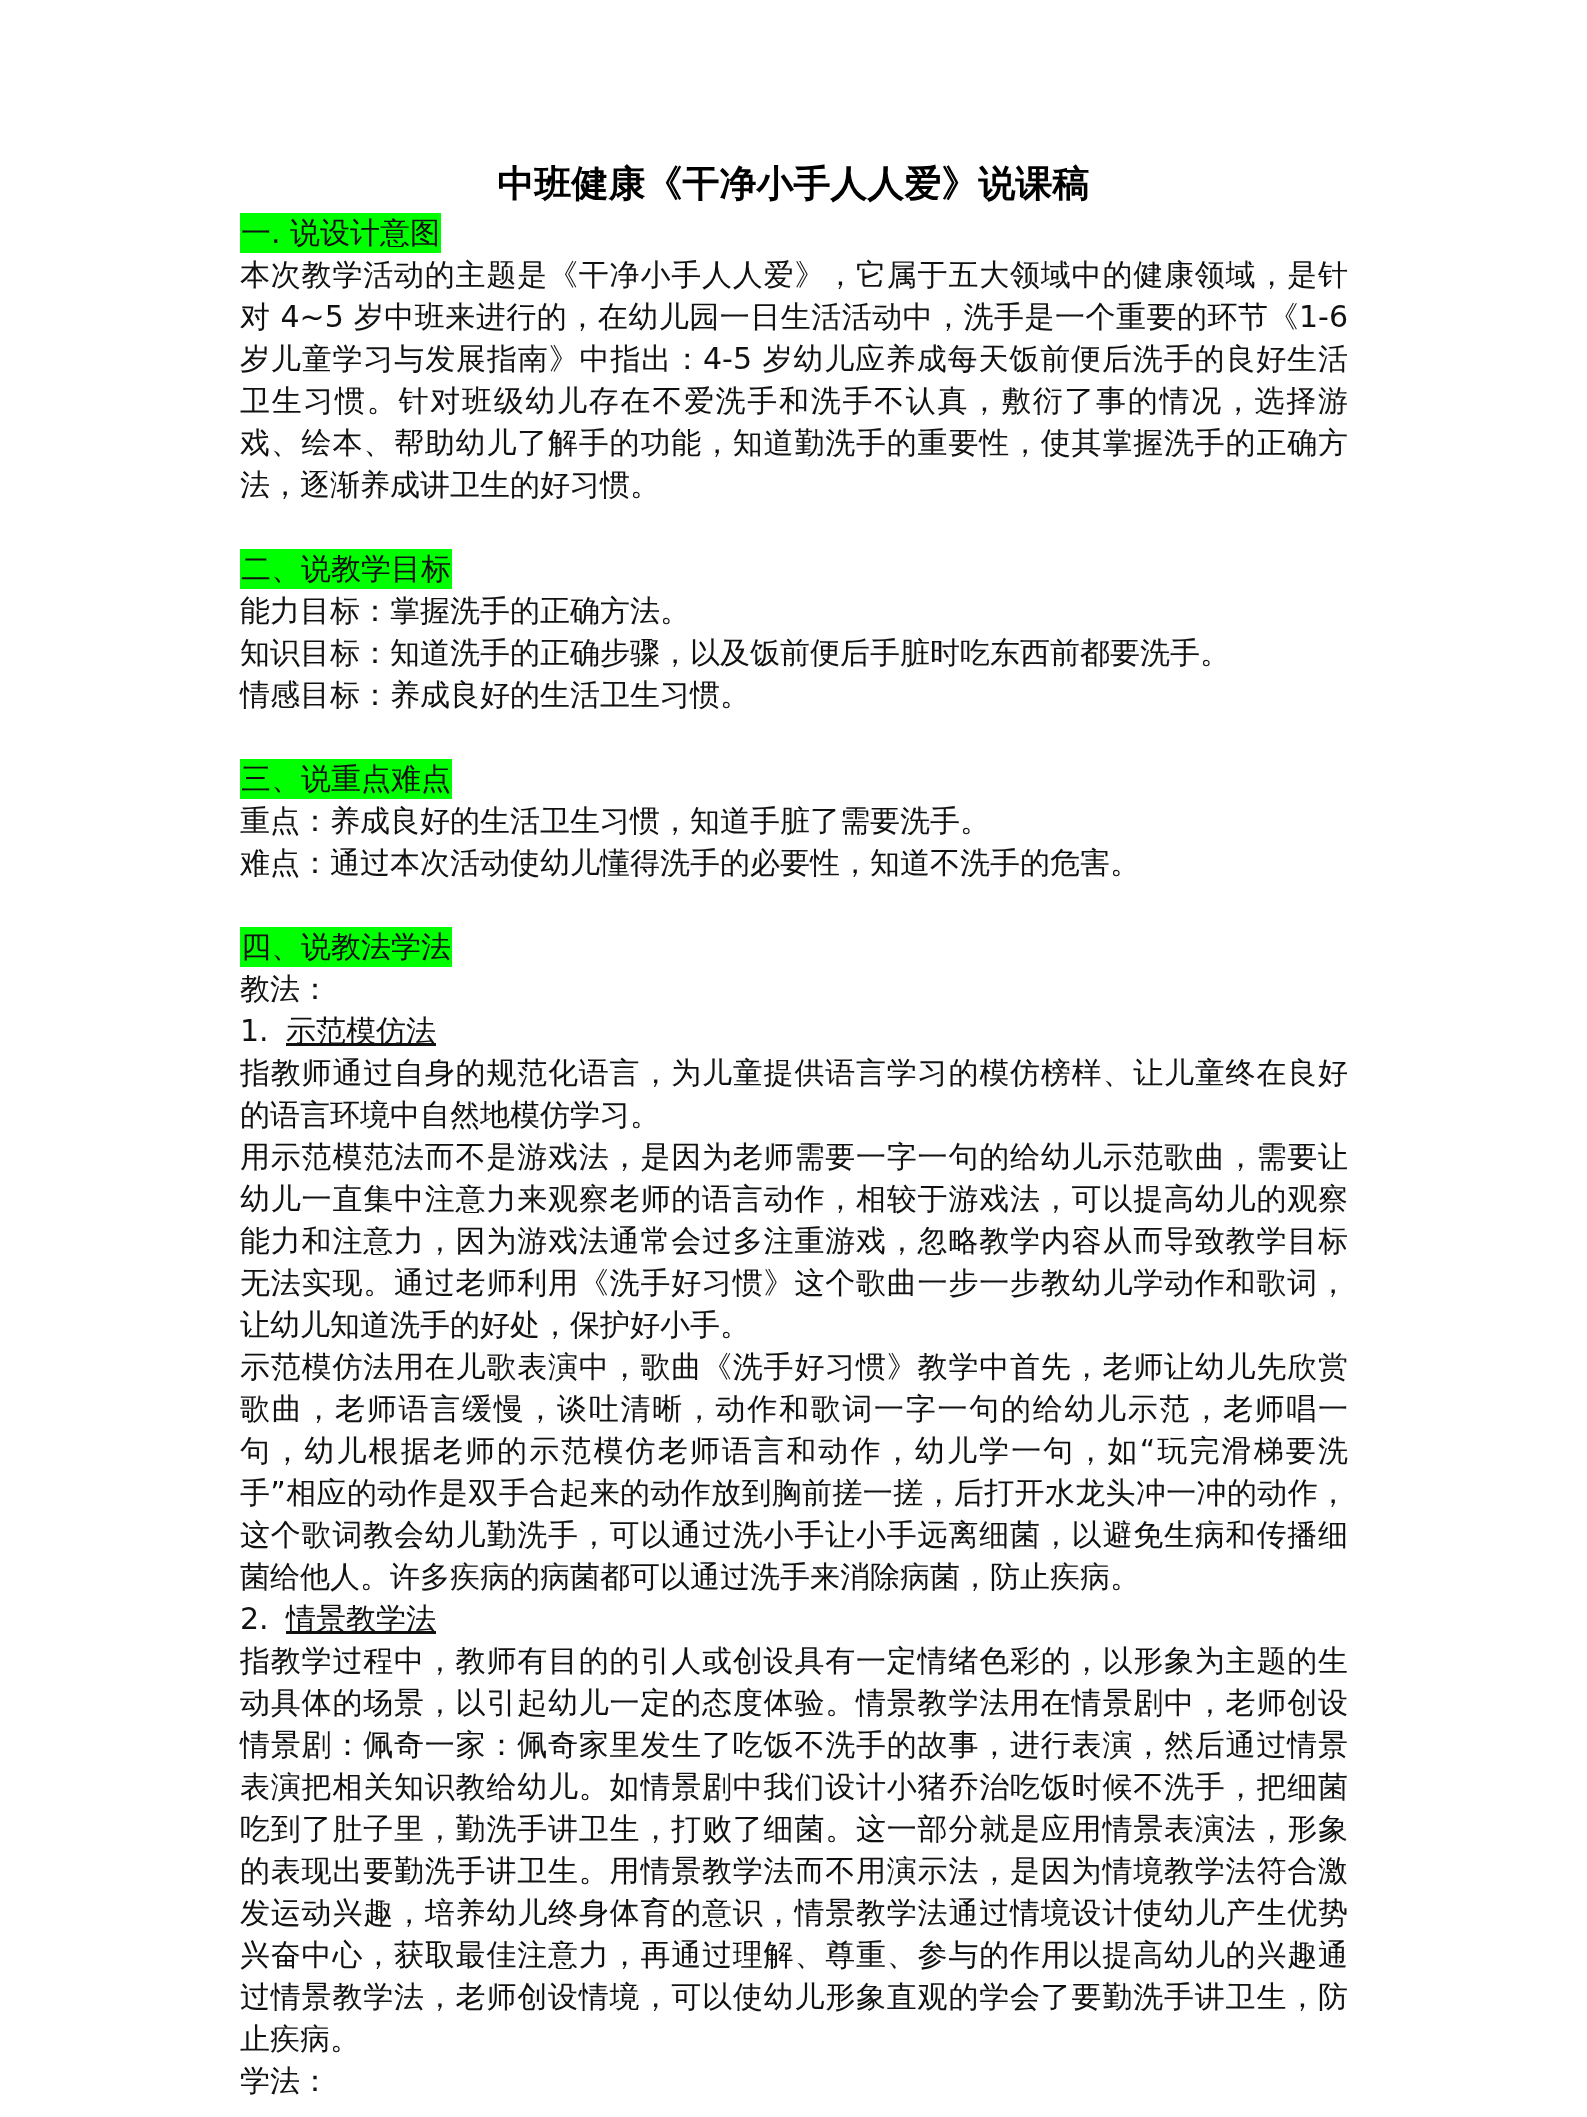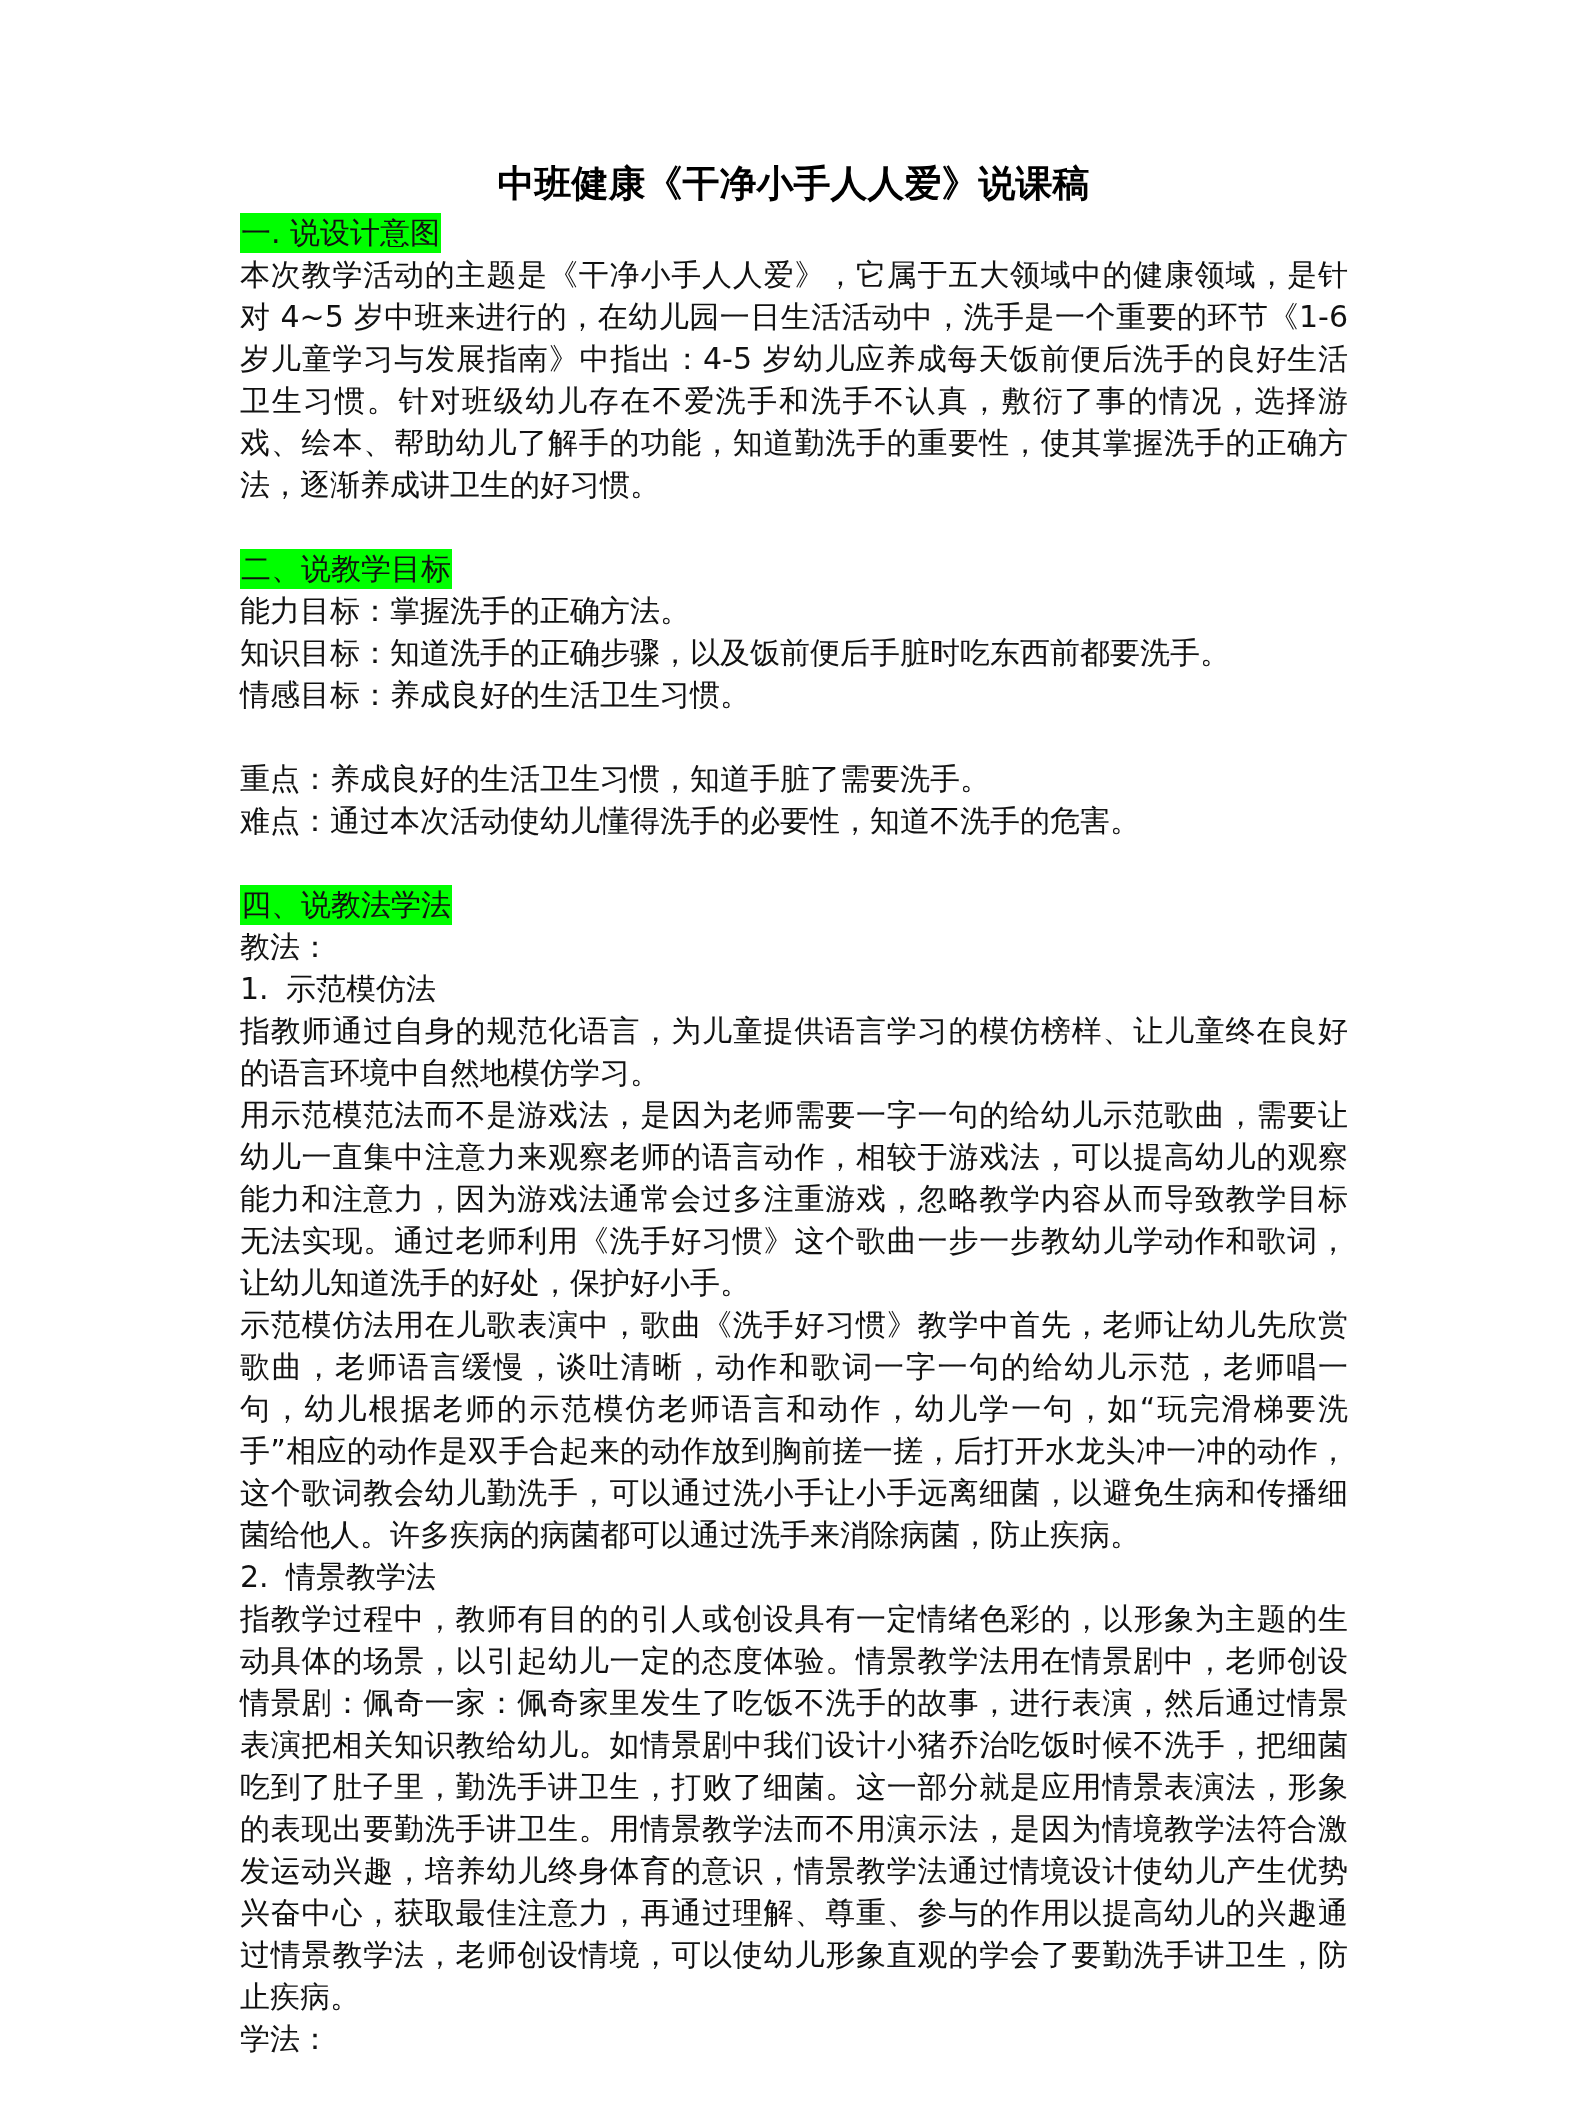--- a/index.html
+++ b/index.html
@@ -20,21 +20,21 @@
     font-size: 30px; line-height: 42px; color: #111;
     text-align: justify; text-justify: inter-character;
   }
   .heading {
     display: inline-block; background: #00ff00; color: #111;
     line-height: 40px; padding: 0 1px;
   }
   .h-row { height: 42px; }
   .para { margin: 0; }
   .blank { height: 42px; }
-  .item { margin: 0; }
+  .item { margin: 0; text-decoration: underline; }
   .item .num { display: inline-block; width: 46px; }
 </style>
 </head>
 <body>
 
 <div class="page">
   <div class="title">中班健康《干净小手人人爱》说课稿</div>
 
   <div class="content">
 
@@ -45,20 +45,23 @@
     <div class="blank"></div>
 
     <div class="h-row">
       <span class="heading">二、说教学目标</span>
     </div>
     <p class="para">能力目标：掌握洗手的正确方法。</p>
     <p class="para">知识目标：知道洗手的正确步骤，以及饭前便后手脏时吃东西前都要洗手。</p>
     <p class="para">情感目标：养成良好的生活卫生习惯。</p>
     <div class="blank"></div>
 
+    <div class="h-row">
+      <span class="heading">三、说重点难点</span>
+    </div>
     <p class="para">重点：养成良好的生活卫生习惯，知道手脏了需要洗手。</p>
     <p class="para">难点：通过本次活动使幼儿懂得洗手的必要性，知道不洗手的危害。</p>
     <div class="blank"></div>
 
     <div class="h-row">
       <span class="heading">四、说教法学法</span>
     </div>
     <p class="para">教法：</p>
 
     <p class="item">

